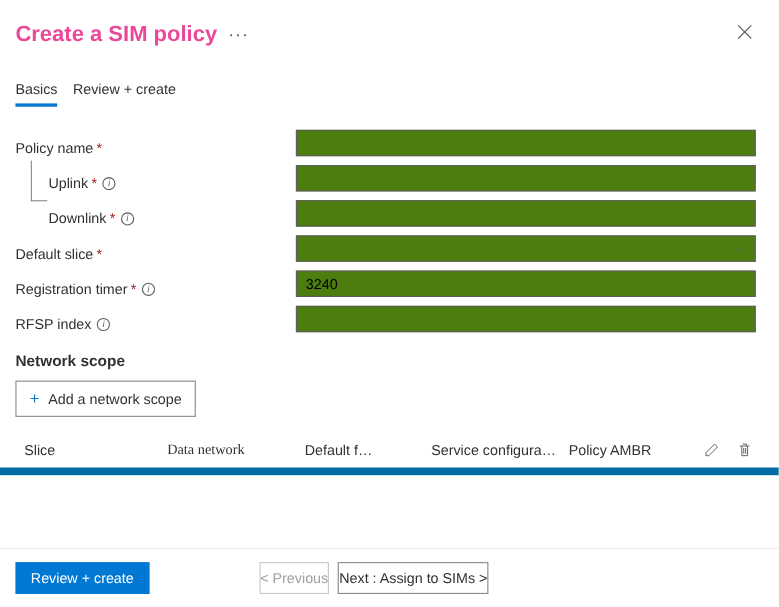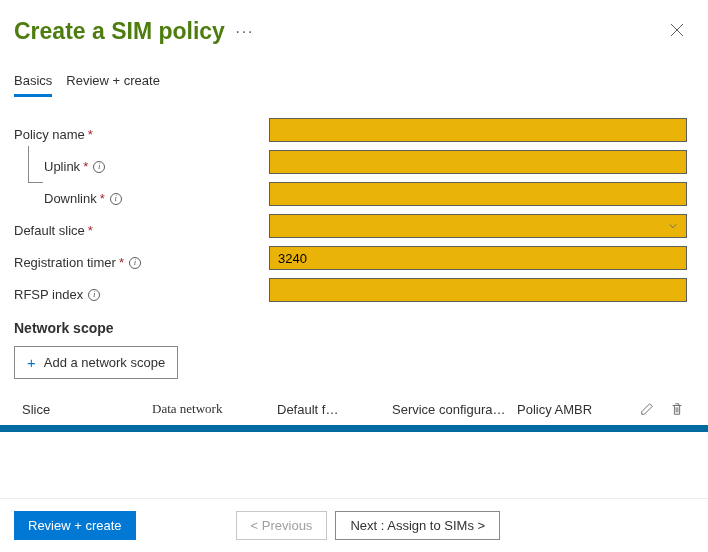--- a/index.html
+++ b/index.html
@@ -12,23 +12,23 @@
       height: 552px;
       position: relative;
       overflow: hidden;
     }
     .header {
       display: flex;
       align-items: center;
       padding: 18px 20px 0 14px;
     }
     .header h1 {
-      font-size: 23px;
+      font-size: 20px;
       font-weight: 600;
-      color: #4d7c0f;
+      color: #ec4899;
     }
     .header .ellipsis {
       margin-left: 10px;
       color: #605e5c;
       font-size: 16px;
       letter-spacing: 1px;
     }
     .header .close {
       margin-left: auto;
       font-size: 16px;
@@ -93,21 +93,21 @@
       max-width: 418px;
     }
     .input-col input,
     .input-col .select {
       width: 100%;
       height: 24px;
       border: 1px solid #605e5c;
       padding: 0 8px;
       font-size: 13px;
       font-family: inherit;
-      background: #eab308;
+      background: #4d7c0f;
     }
     .input-col .select {
       display: flex;
       align-items: center;
       justify-content: space-between;
       cursor: pointer;
     }
     .chev-down {
       width: 10px;
       height: 10px;
@@ -192,21 +192,21 @@
       border: none;
       padding: 7px 14px;
       font-size: 13px;
       cursor: pointer;
       font-family: inherit;
     }
     .btn-group { display: flex; gap: 8px; }
     .btn-secondary {
       background: #fff;
       border: 1px solid #8a8886;
-      padding: 6px 14px;
+      padding: 6px 0;
       font-size: 13px;
       cursor: pointer;
       font-family: inherit;
       color: #323130;
     }
     .btn-secondary:disabled {
       color: #a19f9d;
       border-color: #c8c6c4;
       cursor: default;
     }

